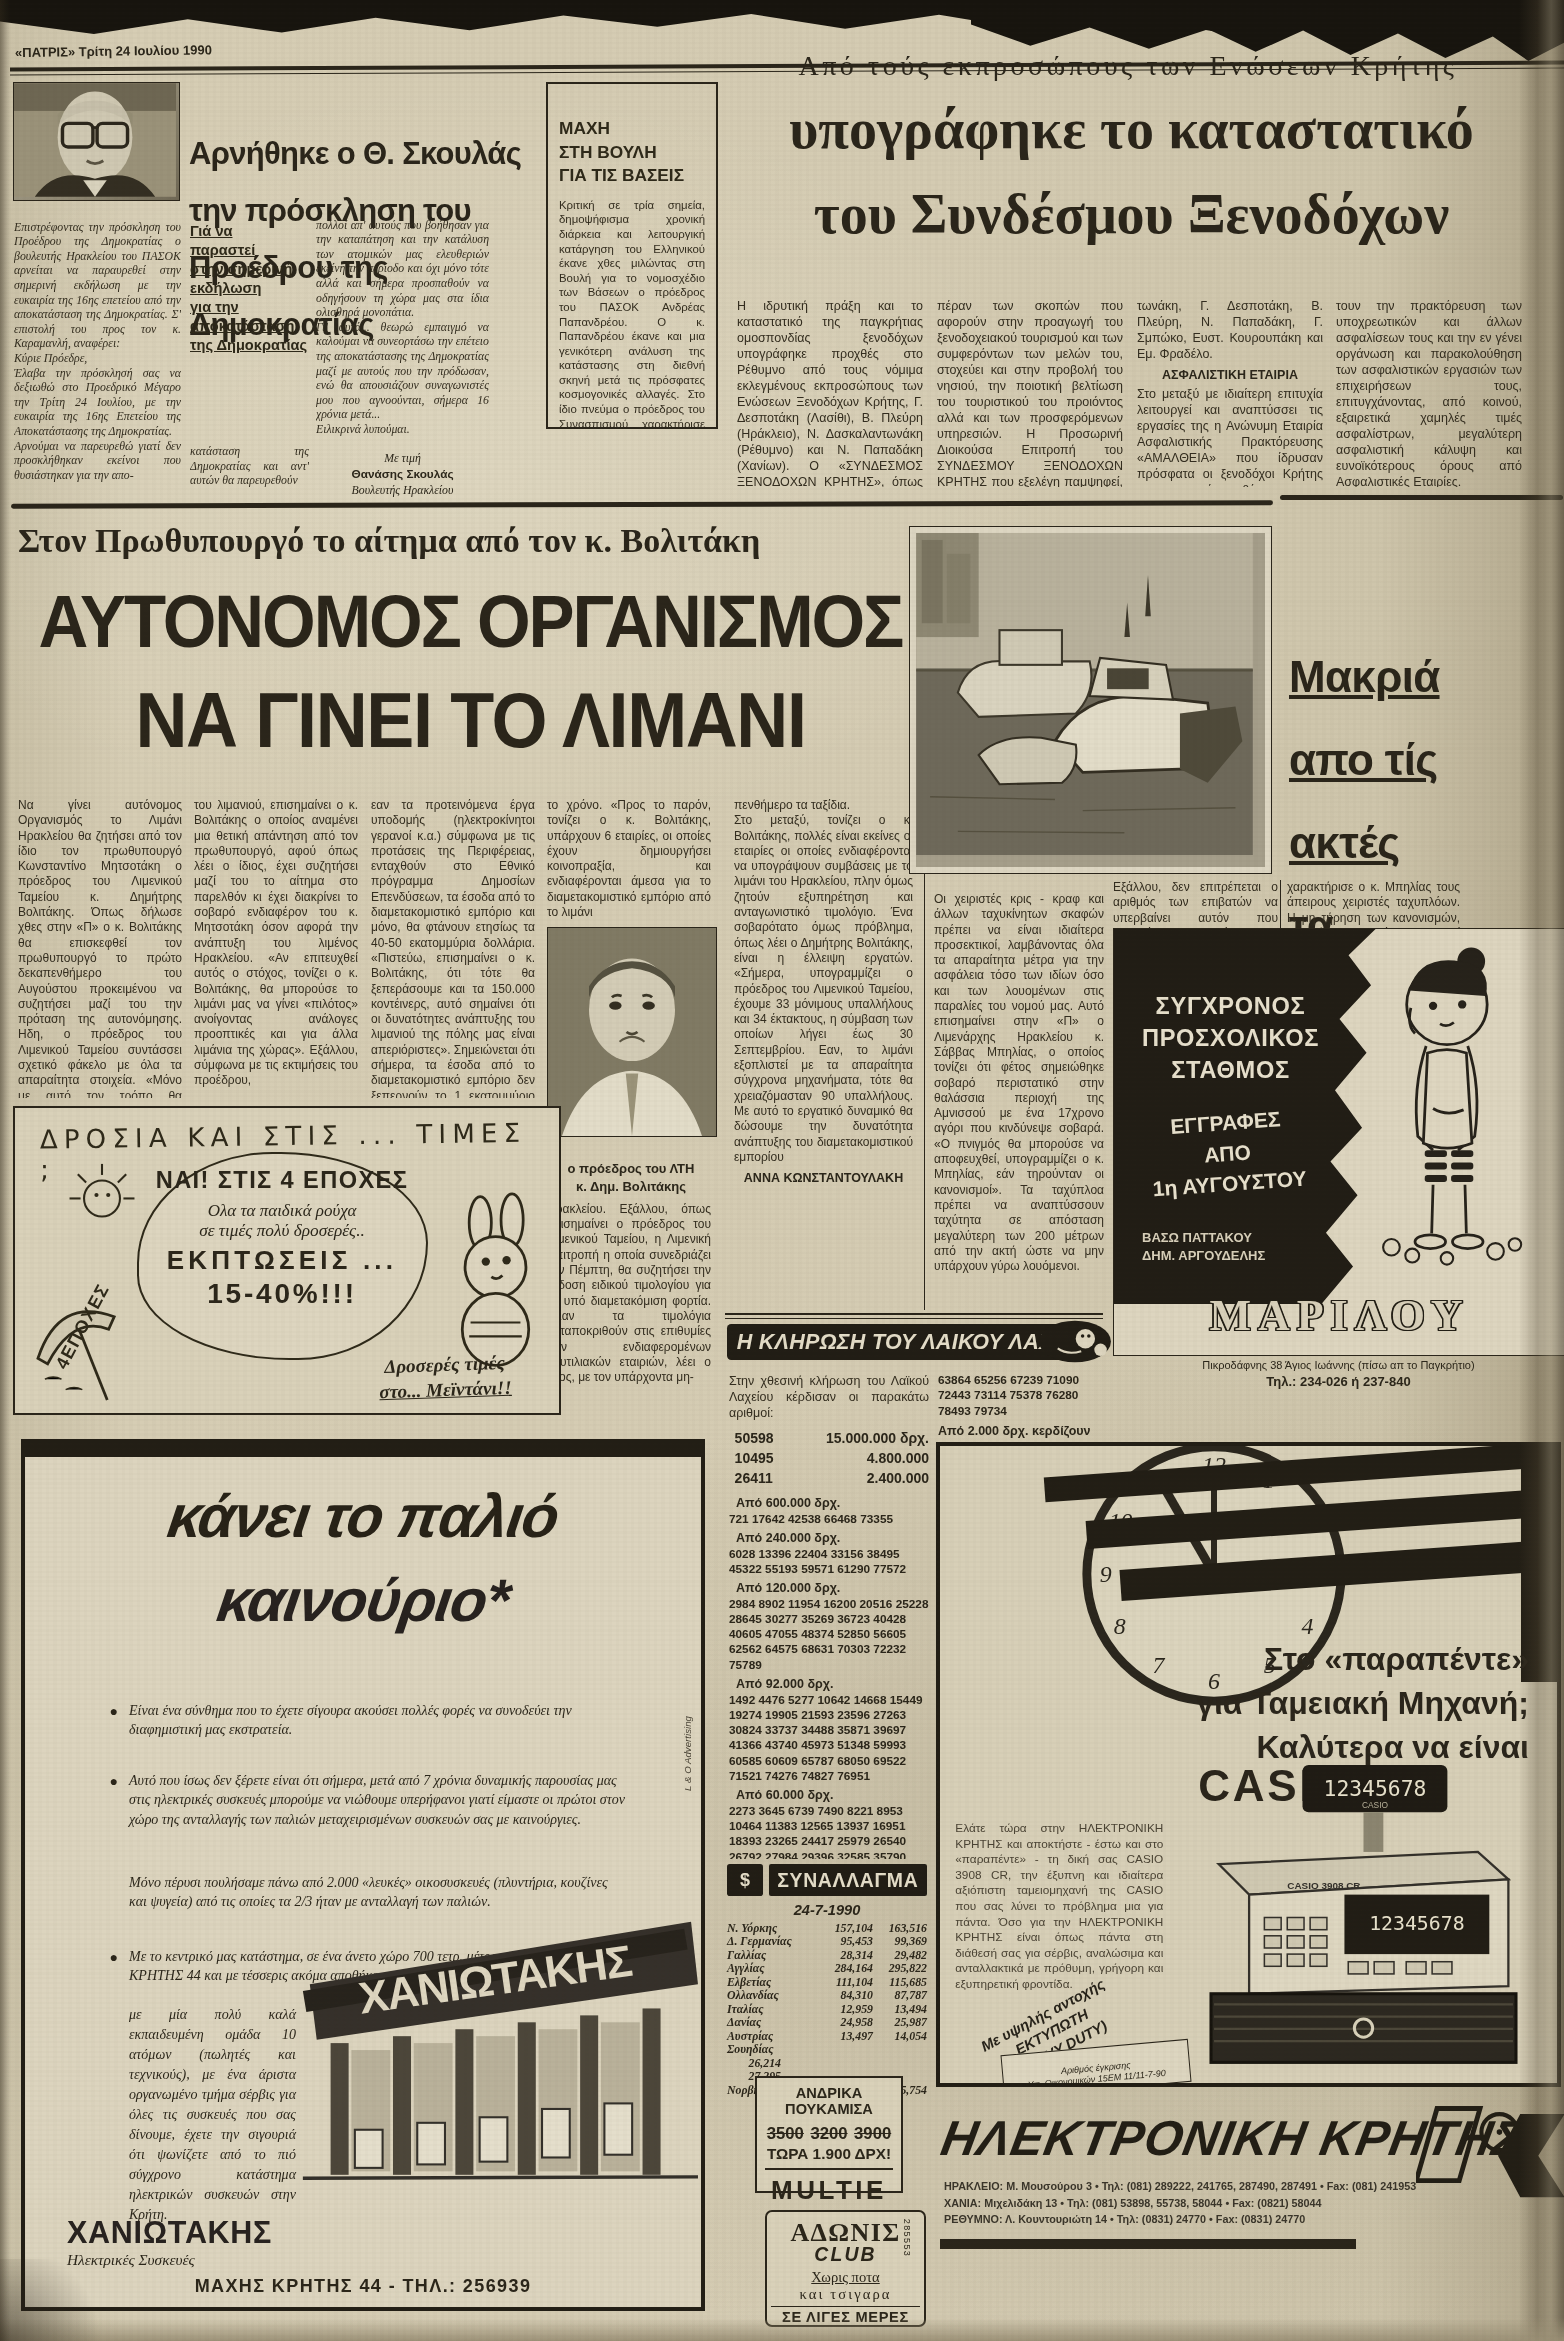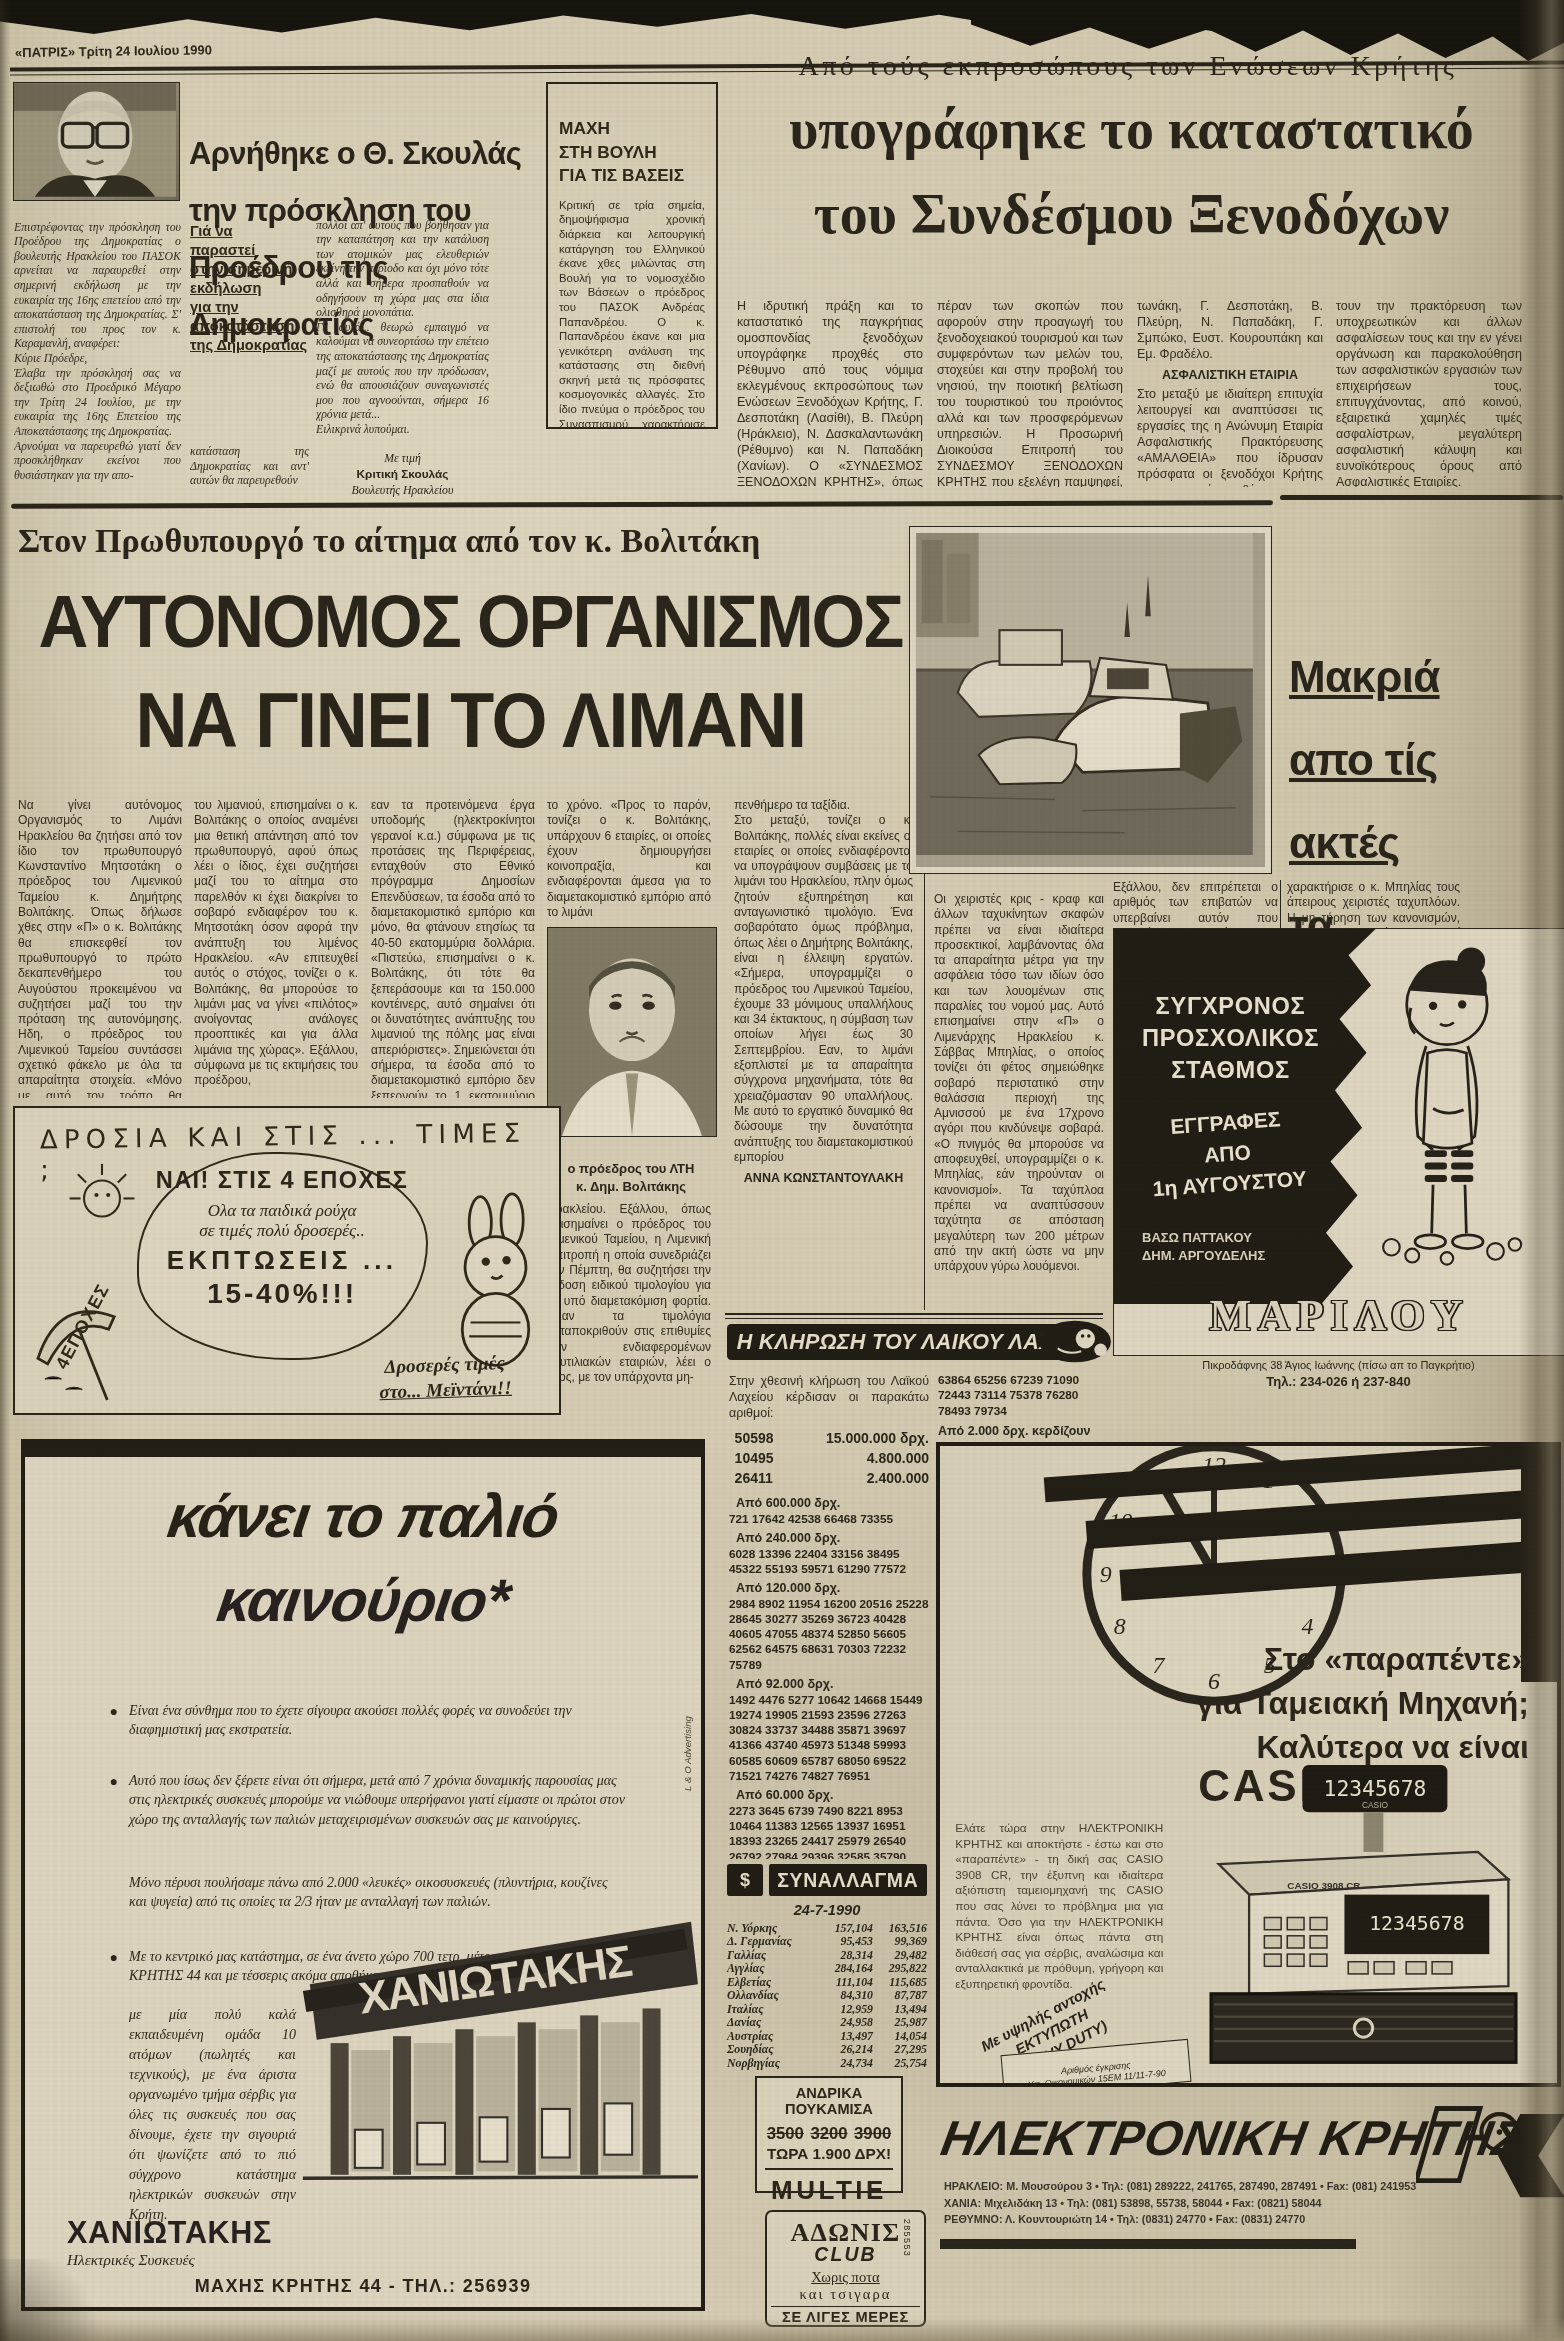--- a/index.html
+++ b/index.html
@@ -85,21 +85,21 @@
     <span>κατάσταση της Δημοκρατίας και αντ' αυτών θα παρευρεθούν</span>
   </div>
 
   <div class="abs col colserif pre" style="left:316px;top:203px;width:173px;height:243px;font-size:11.8px;line-height:14.6px;">
     <span>πολλοί απ' αυτούς που βοήθησαν για την καταπάτηση και την κατάλυση των ατομικών μας ελευθεριών εκείνη την περίοδο και όχι μόνο τότε αλλά και σήμερα προσπαθούν να οδηγήσουν τη χώρα μας στα ίδια ολισθηρά μονοπάτια.
 Γι' αυτά... θεωρώ εμπαιγμό να καλούμαι να συνεορτάσω την επέτειο της αποκατάστασης της Δημοκρατίας μαζί με αυτούς που την πρόδωσαν, ενώ θα απουσιάζουν συναγωνιστές μου που αγνοούνται, σήμερα 16 χρόνια μετά...
 Ειλικρινά λυπούμαι.</span>
   </div>
   <div class="abs ctr" style="left:316px;top:450px;width:173px;font-size:11.8px;line-height:16px;">
     <div class="colserif">Με τιμή</div>
-    <div class="b">Κριτική Σκουλάς</div>
+    <div class="b">Θανάσης Σκουλάς</div>
     <div class="colserif">Βουλευτής Ηρακλείου</div>
   </div>
 
   <div class="abs boxed" style="left:546px;top:82px;width:172px;height:347px;padding:9.7px 11px;box-sizing:border-box;">
     <div class="b pre" style="font-size:17.3px;line-height:23.6px;color:#2e2919;">
       <span>ΜΑΧΗ
 ΣΤΗ ΒΟΥΛΗ
 ΓΙΑ ΤΙΣ ΒΑΣΕΙΣ</span>
     </div>
     <div class="col" style="margin-top:9.7px;font-size:11.4px;line-height:14.6px;height:229px;">
@@ -459,21 +459,21 @@
       <div style="display:flex;">
           <span style="flex:1;">Δανίας</span>
           <span style="width:54px;text-align:right;">24,958</span>
           <span style="width:54px;text-align:right;">25,987</span>
         </div>
       <div style="display:flex;">
           <span style="flex:1;">Αυστρίας</span>
           <span style="width:54px;text-align:right;">13,497</span>
           <span style="width:54px;text-align:right;">14,054</span>
         </div>
-      <div style="display:flex;">
+      <div style="display:flex;flex-direction:column;">
           <span style="flex:1;">Σουηδίας</span>
           <span style="width:54px;text-align:right;">26,214</span>
           <span style="width:54px;text-align:right;">27,295</span>
         </div>
       <div style="display:flex;">
           <span style="flex:1;">Νορβηγίας</span>
           <span style="width:54px;text-align:right;">24,734</span>
           <span style="width:54px;text-align:right;">25,754</span>
         </div>
     </div>

